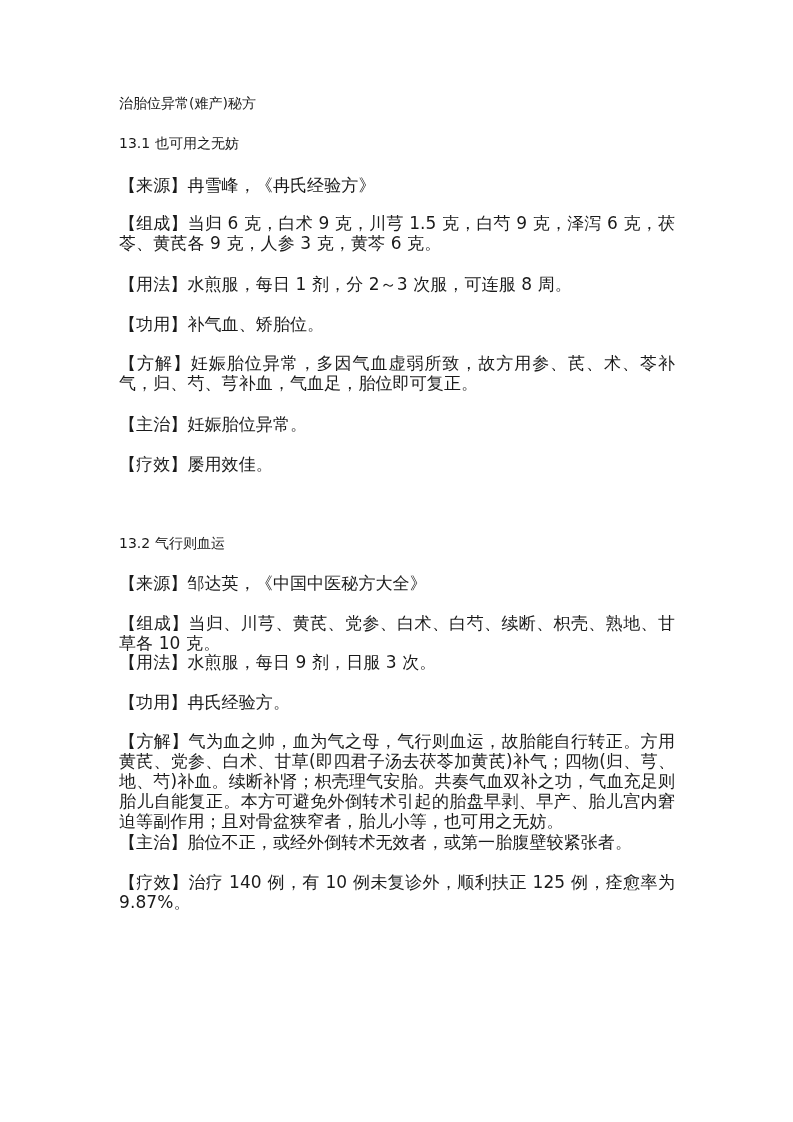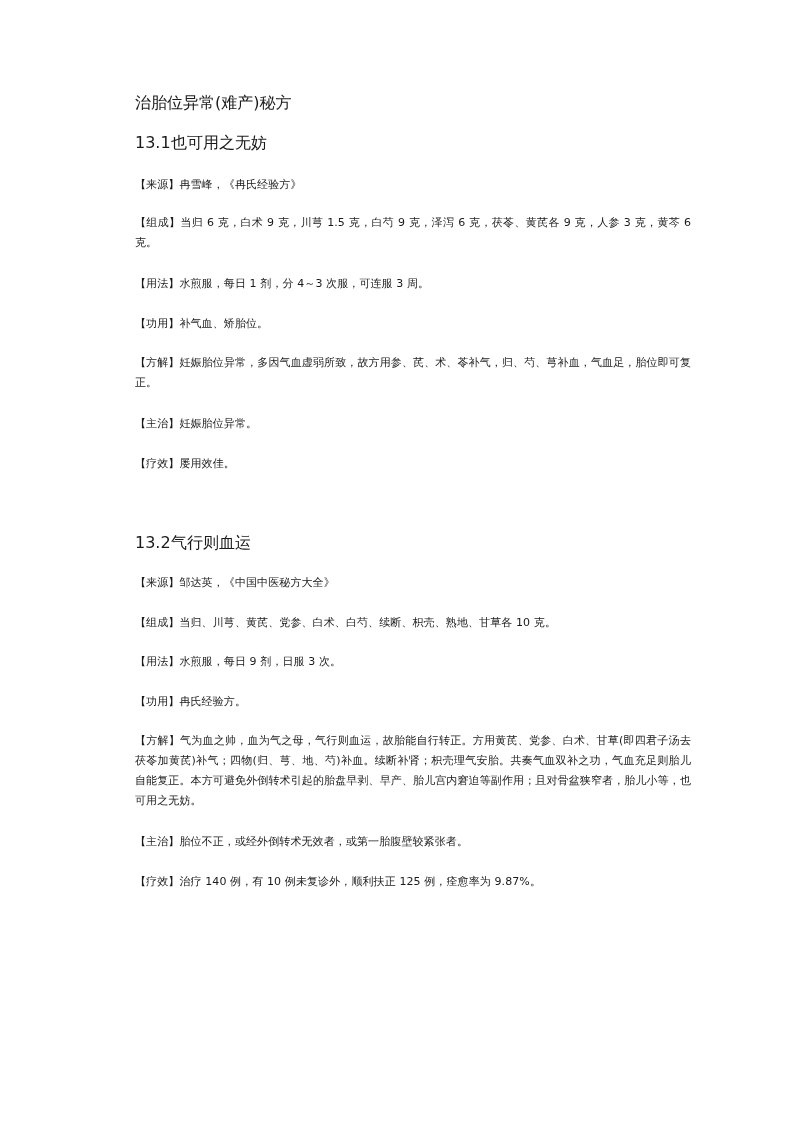--- a/index.html
+++ b/index.html
@@ -1,20 +1,20 @@
 <!DOCTYPE html>
 <html><head>
 <meta charset="utf-8">
 <style>
   html, body { margin: 0; padding: 0; background: #ffffff; }
   body { width: 793px; height: 1122px; position: relative; overflow: hidden;
          font-family: "DejaVu Sans", "Liberation Sans", sans-serif; color: #1a1a1a; }
   .page { position: absolute; left: 119px; top: 0; width: 556px; }
-  .line { position: absolute; left: 16px; width: 556px; font-size: 16px; line-height: 20px; white-space: nowrap; }
-  .para { position: absolute; left: 16px; width: 556px; font-size: 11px; line-height: 20px; letter-spacing: 0.1px; text-align: justify; }
+  .line { position: absolute; left: 0; width: 556px; font-size: 14px; line-height: 20px; white-space: nowrap; }
+  .para { position: absolute; left: 0; width: 556px; font-size: 17px; line-height: 20px; letter-spacing: 0.1px; text-align: justify; }
   .sec-num { display: inline-block; width: 36px; }
 </style>
 </head>
 <body>
 
 <div class="page">
 
   <div class="line" style="top:93px">治胎位异常(难产)秘方</div>
 
   <div class="line" style="top:133px">
@@ -23,21 +23,21 @@
 
   <div class="para" style="top:175px">
     <span>【来源】</span><span>冉雪峰，《冉氏经验方》</span>
   </div>
 
   <div class="para" style="top:213px">
     <span>【组成】</span><span>当归 6 克，白术 9 克，川芎 1.5 克，白芍 9 克，泽泻 6 克，茯苓、黄芪各 9 克，人参 3 克，黄芩 6 克。</span>
   </div>
 
   <div class="para" style="top:274px">
-    <span>【用法】</span><span>水煎服，每日 1 剂，分 4～3 次服，可连服 3 周。</span>
+    <span>【用法】</span><span>水煎服，每日 1 剂，分 2～3 次服，可连服 8 周。</span>
   </div>
 
   <div class="para" style="top:314px">
     <span>【功用】</span><span>补气血、矫胎位。</span>
   </div>
 
   <div class="para" style="top:353px">
     <span>【方解】</span><span>妊娠胎位异常，多因气血虚弱所致，故方用参、芪、术、苓补气，归、芍、芎补血，气血足，胎位即可复正。</span>
   </div>
 

